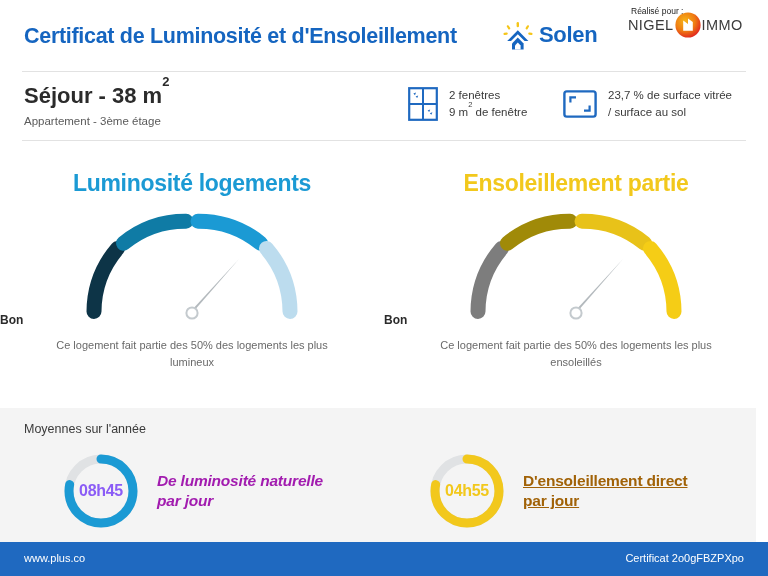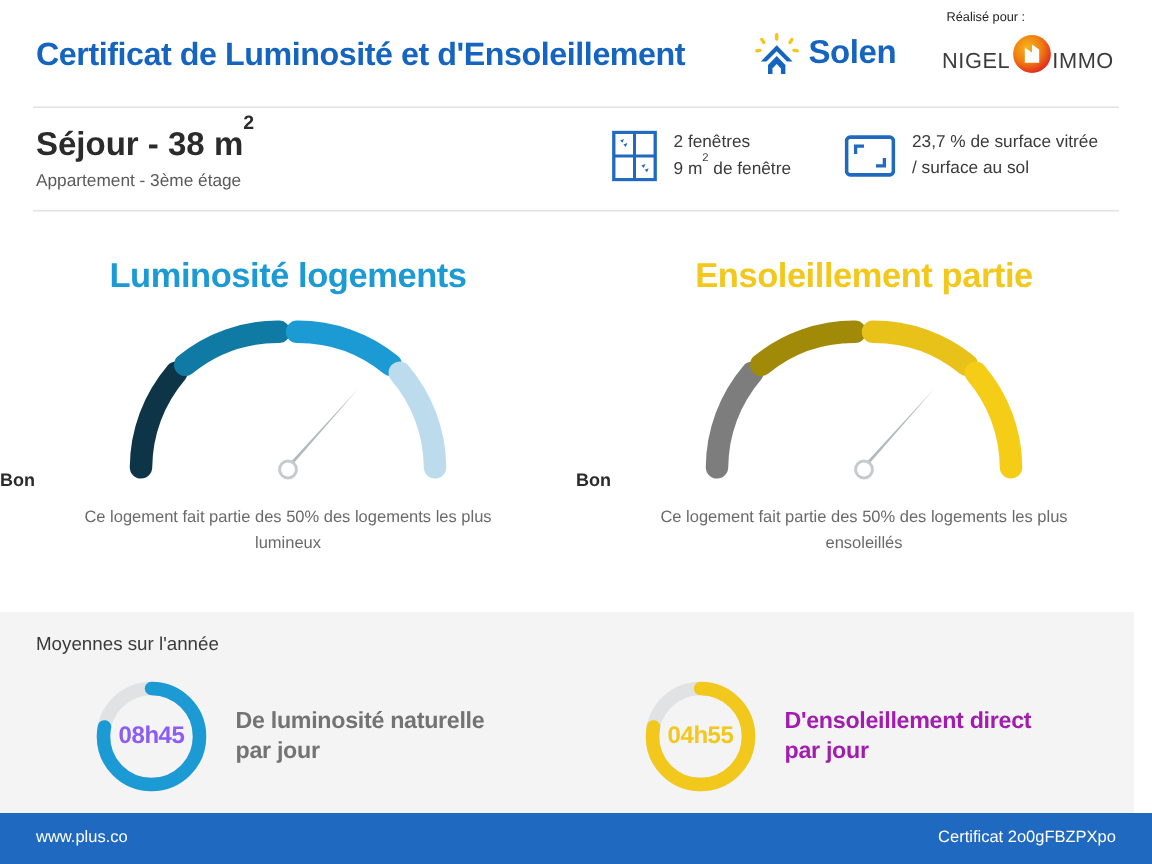--- a/index.html
+++ b/index.html
@@ -29,22 +29,22 @@
   }
   .solen-mark{width:30px;height:28px;display:block;}
   .solen-word{
     font-size:22px;font-weight:bold;color:#1565c0;letter-spacing:-0.3px;
   }
   .realise-label{
     position:absolute;left:631px;top:6px;
     font-size:8.5px;color:#222;white-space:nowrap;
   }
   .nigel-logo{
-    position:absolute;left:628px;top:23px;
-    display:flex;align-items:flex-end;gap:1px;
+    position:absolute;left:628px;top:12px;
+    display:flex;align-items:center;gap:1px;
   }
   .nigel-txt{font-size:14.5px;color:#3c3c3c;letter-spacing:0.4px;}
   .nigel-badge{width:26px;height:26px;display:block;}
 
   
   .divider{
     position:absolute;left:22px;width:724px;height:1px;background:#e2e2e2;
   }
   .div-top{top:71px;}
   .div-mid{top:140px;}
@@ -101,22 +101,22 @@
   .donut{position:relative;width:78px;height:78px;flex:0 0 78px;}
   .donut svg{display:block;}
   .donut-value{
     position:absolute;left:0;top:0;width:78px;height:78px;
     display:flex;align-items:center;justify-content:center;
     font-size:16px;font-weight:bold;letter-spacing:-0.3px;
   }
   .val-blue{color:#8b5cf6;}
   .val-yellow{color:#f2c81c;}
   .avg-label{font-size:15.5px;font-weight:bold;line-height:1.28;letter-spacing:-0.2px;}
-  .lbl-blue{color:#737373;}
-  .lbl-yellow{color:#a21caf;}
+  .lbl-blue{color:#a21caf;font-style:italic;}
+  .lbl-yellow{color:#a16207;text-decoration:underline;}
 
   
   .footer{
     position:absolute;left:0;top:542px;width:768px;height:34px;
     background:#1f69c0;
   }
   .footer-left{
     position:absolute;left:24px;top:10px;
     font-size:11px;color:#ffffff;
   }

